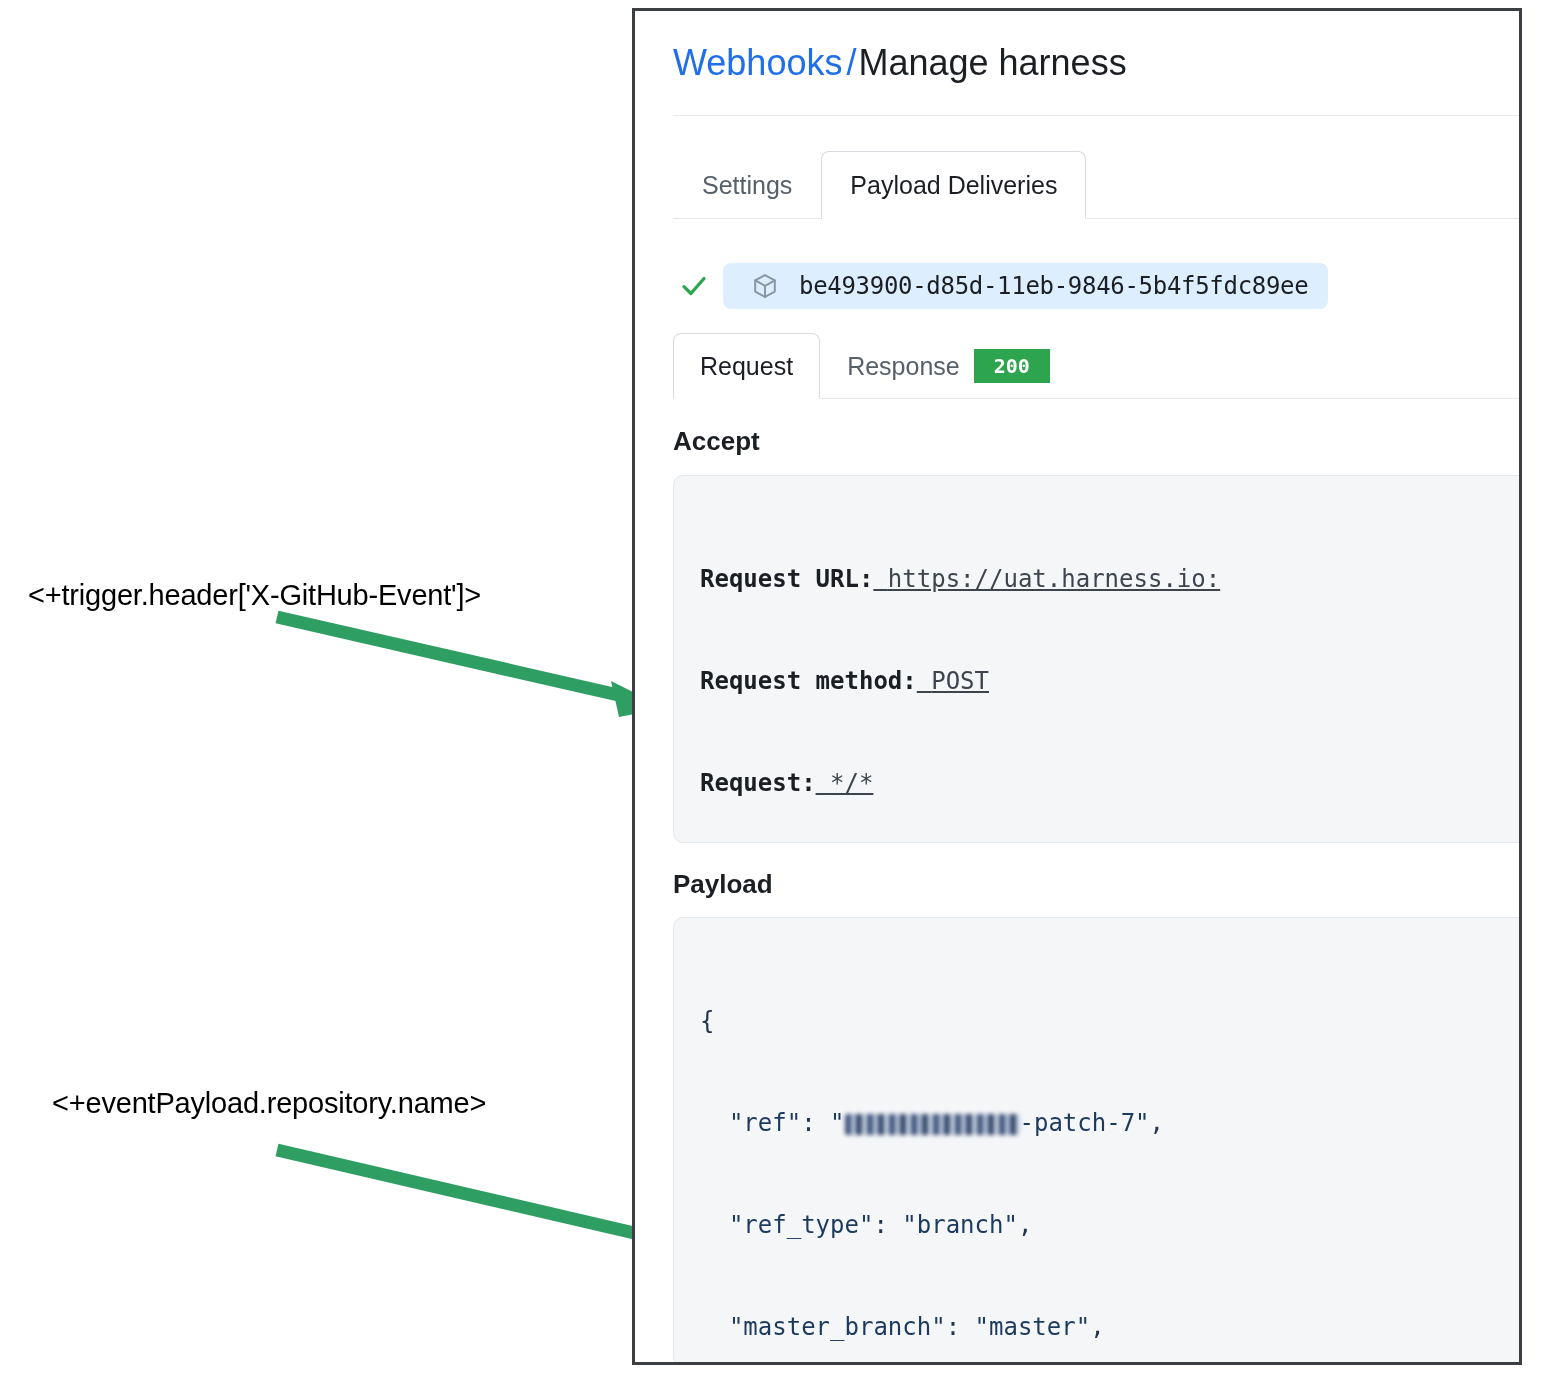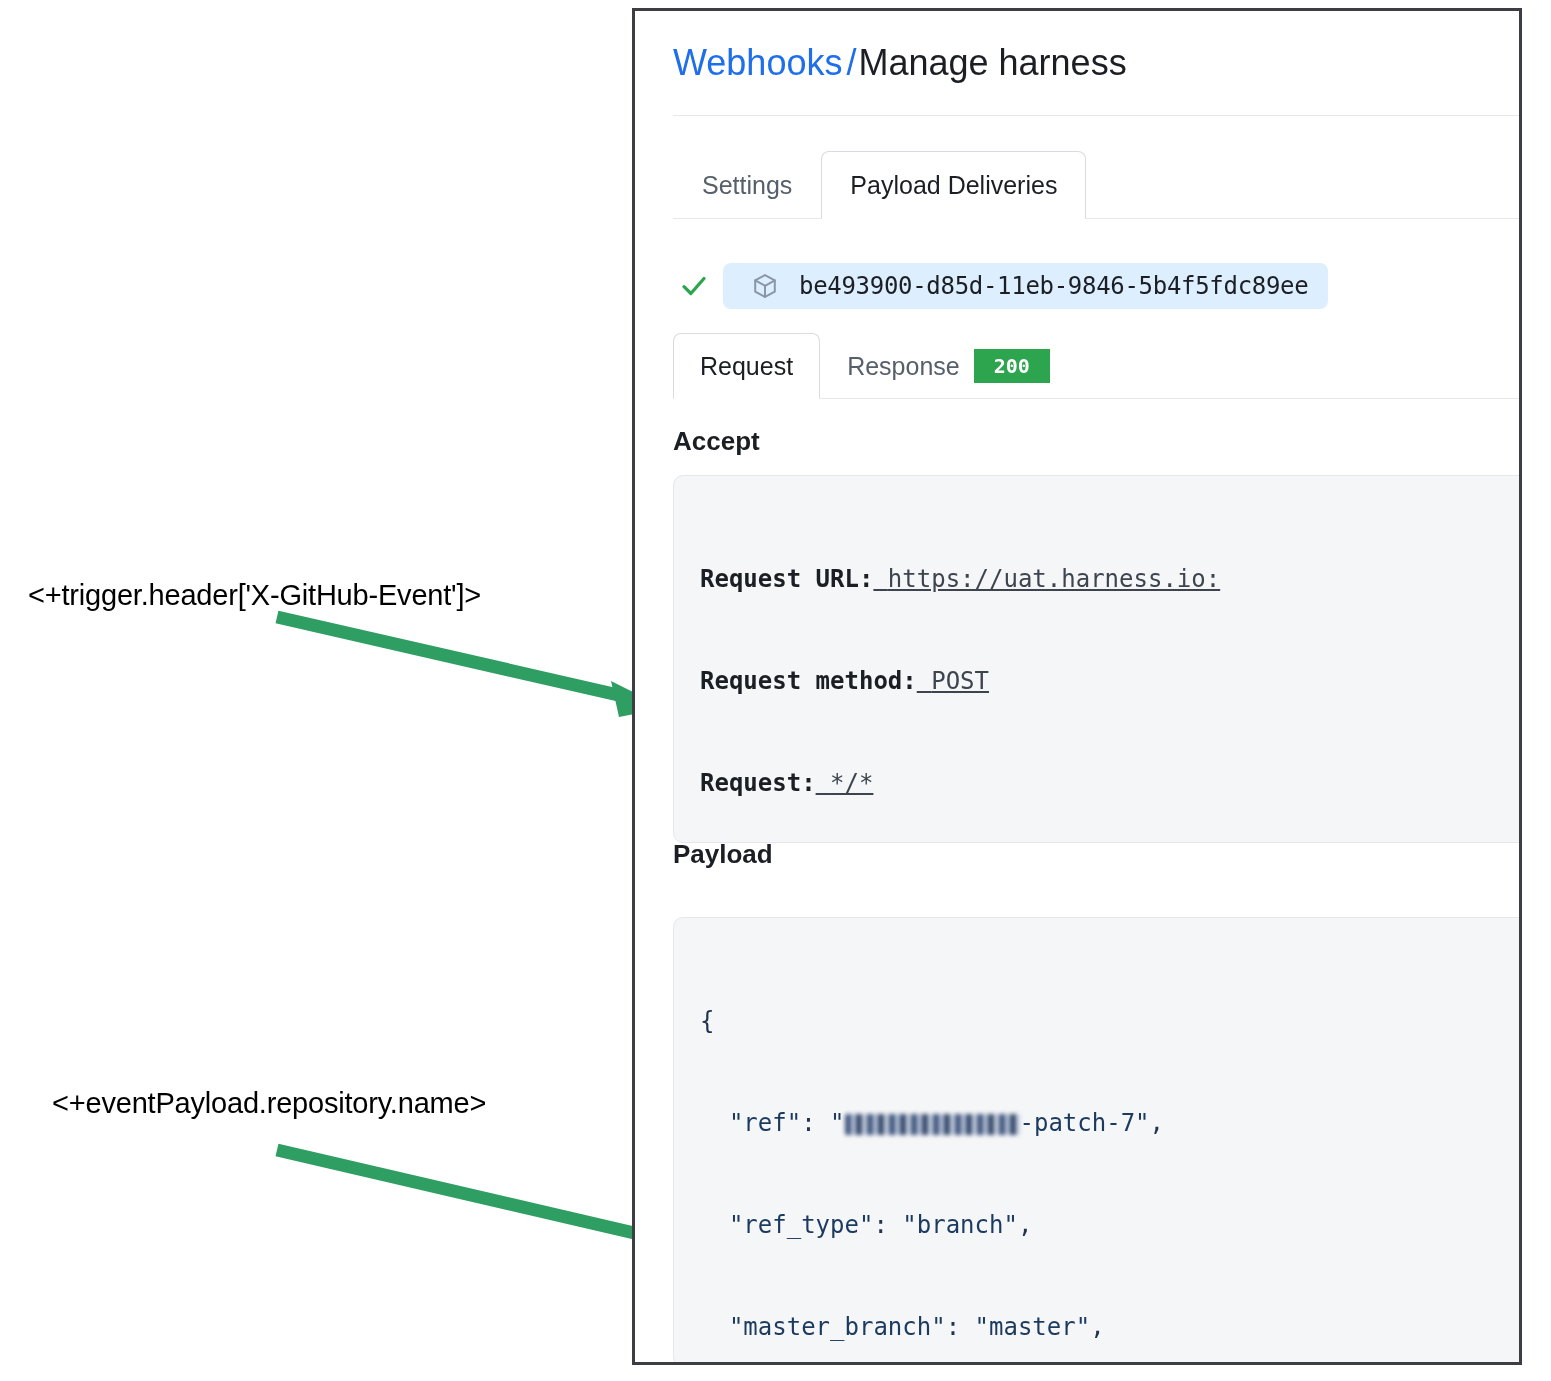--- a/index.html
+++ b/index.html
@@ -224,21 +224,21 @@
 
   
   .section-label {
     position: absolute;
     left: 38px;
     font-size: 26px;
     font-weight: 700;
     color: #1b1f24;
   }
   #headers-label { top: 415px; }
-  #payload-label { top: 828px; }
+  #payload-label { top: 858px; }
 
   
   .code-box {
     position: absolute;
     left: 38px;
     right: -140px;
     background: #f4f6f8;
     border: 1px solid #e4e8ec;
     border-radius: 10px;
     box-sizing: border-box;

